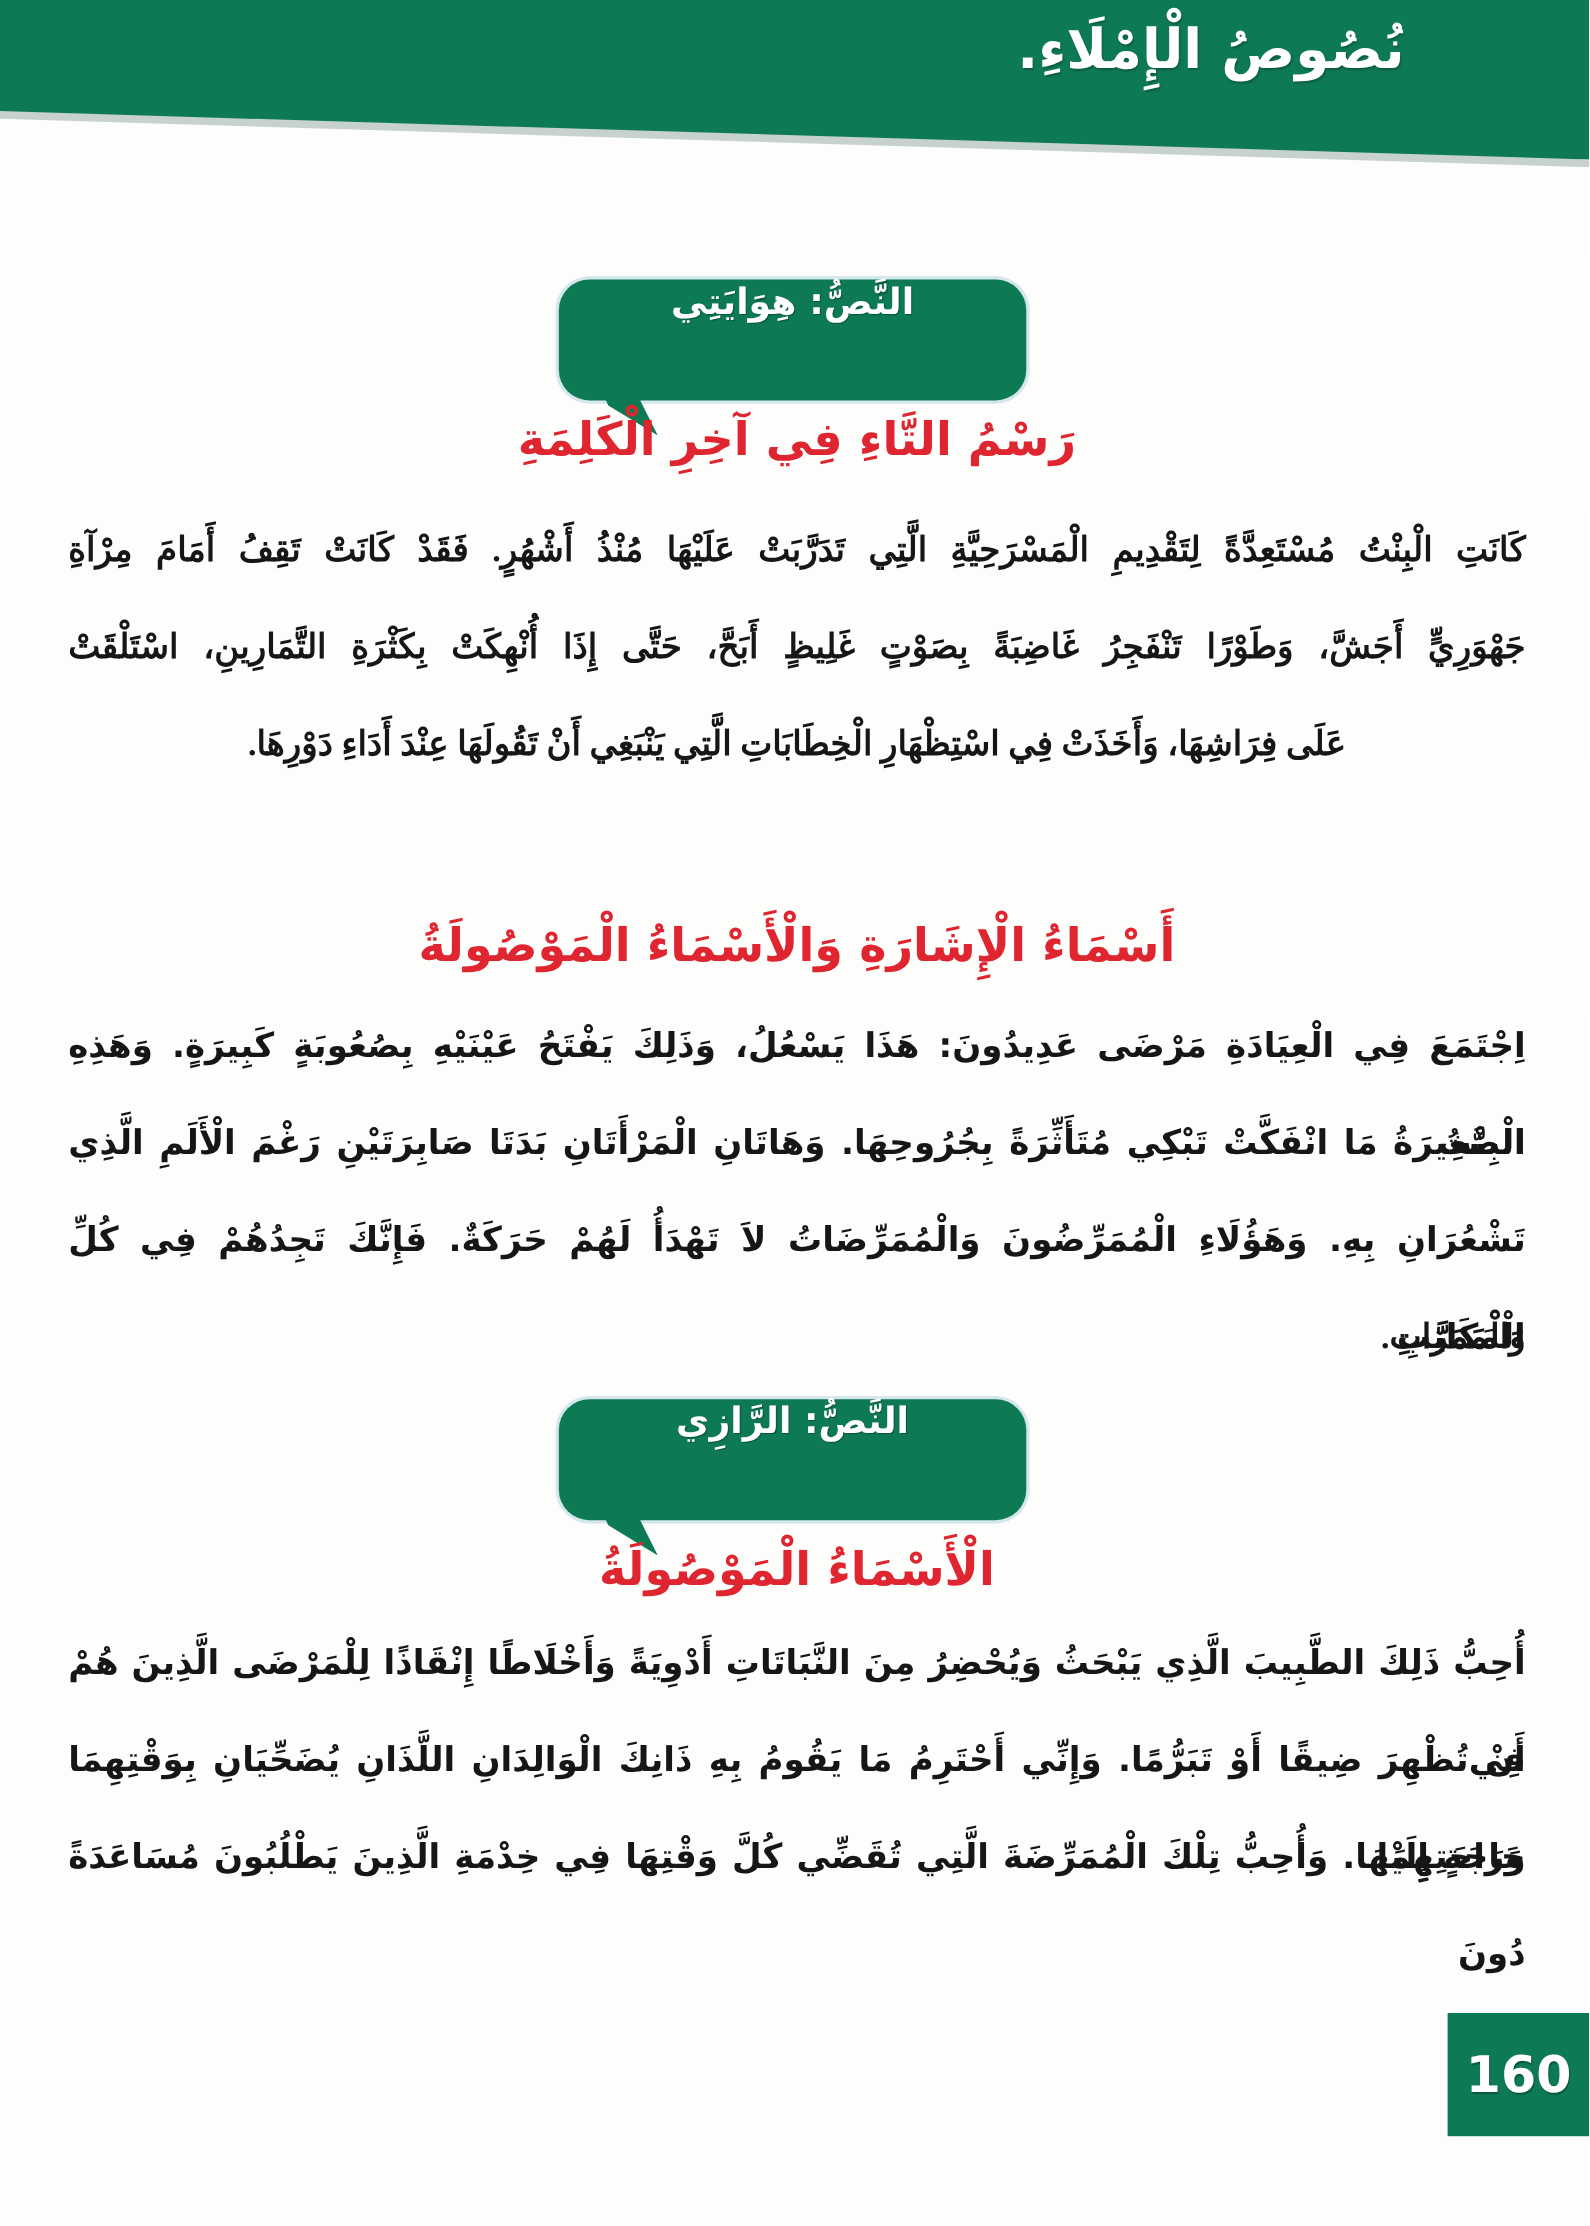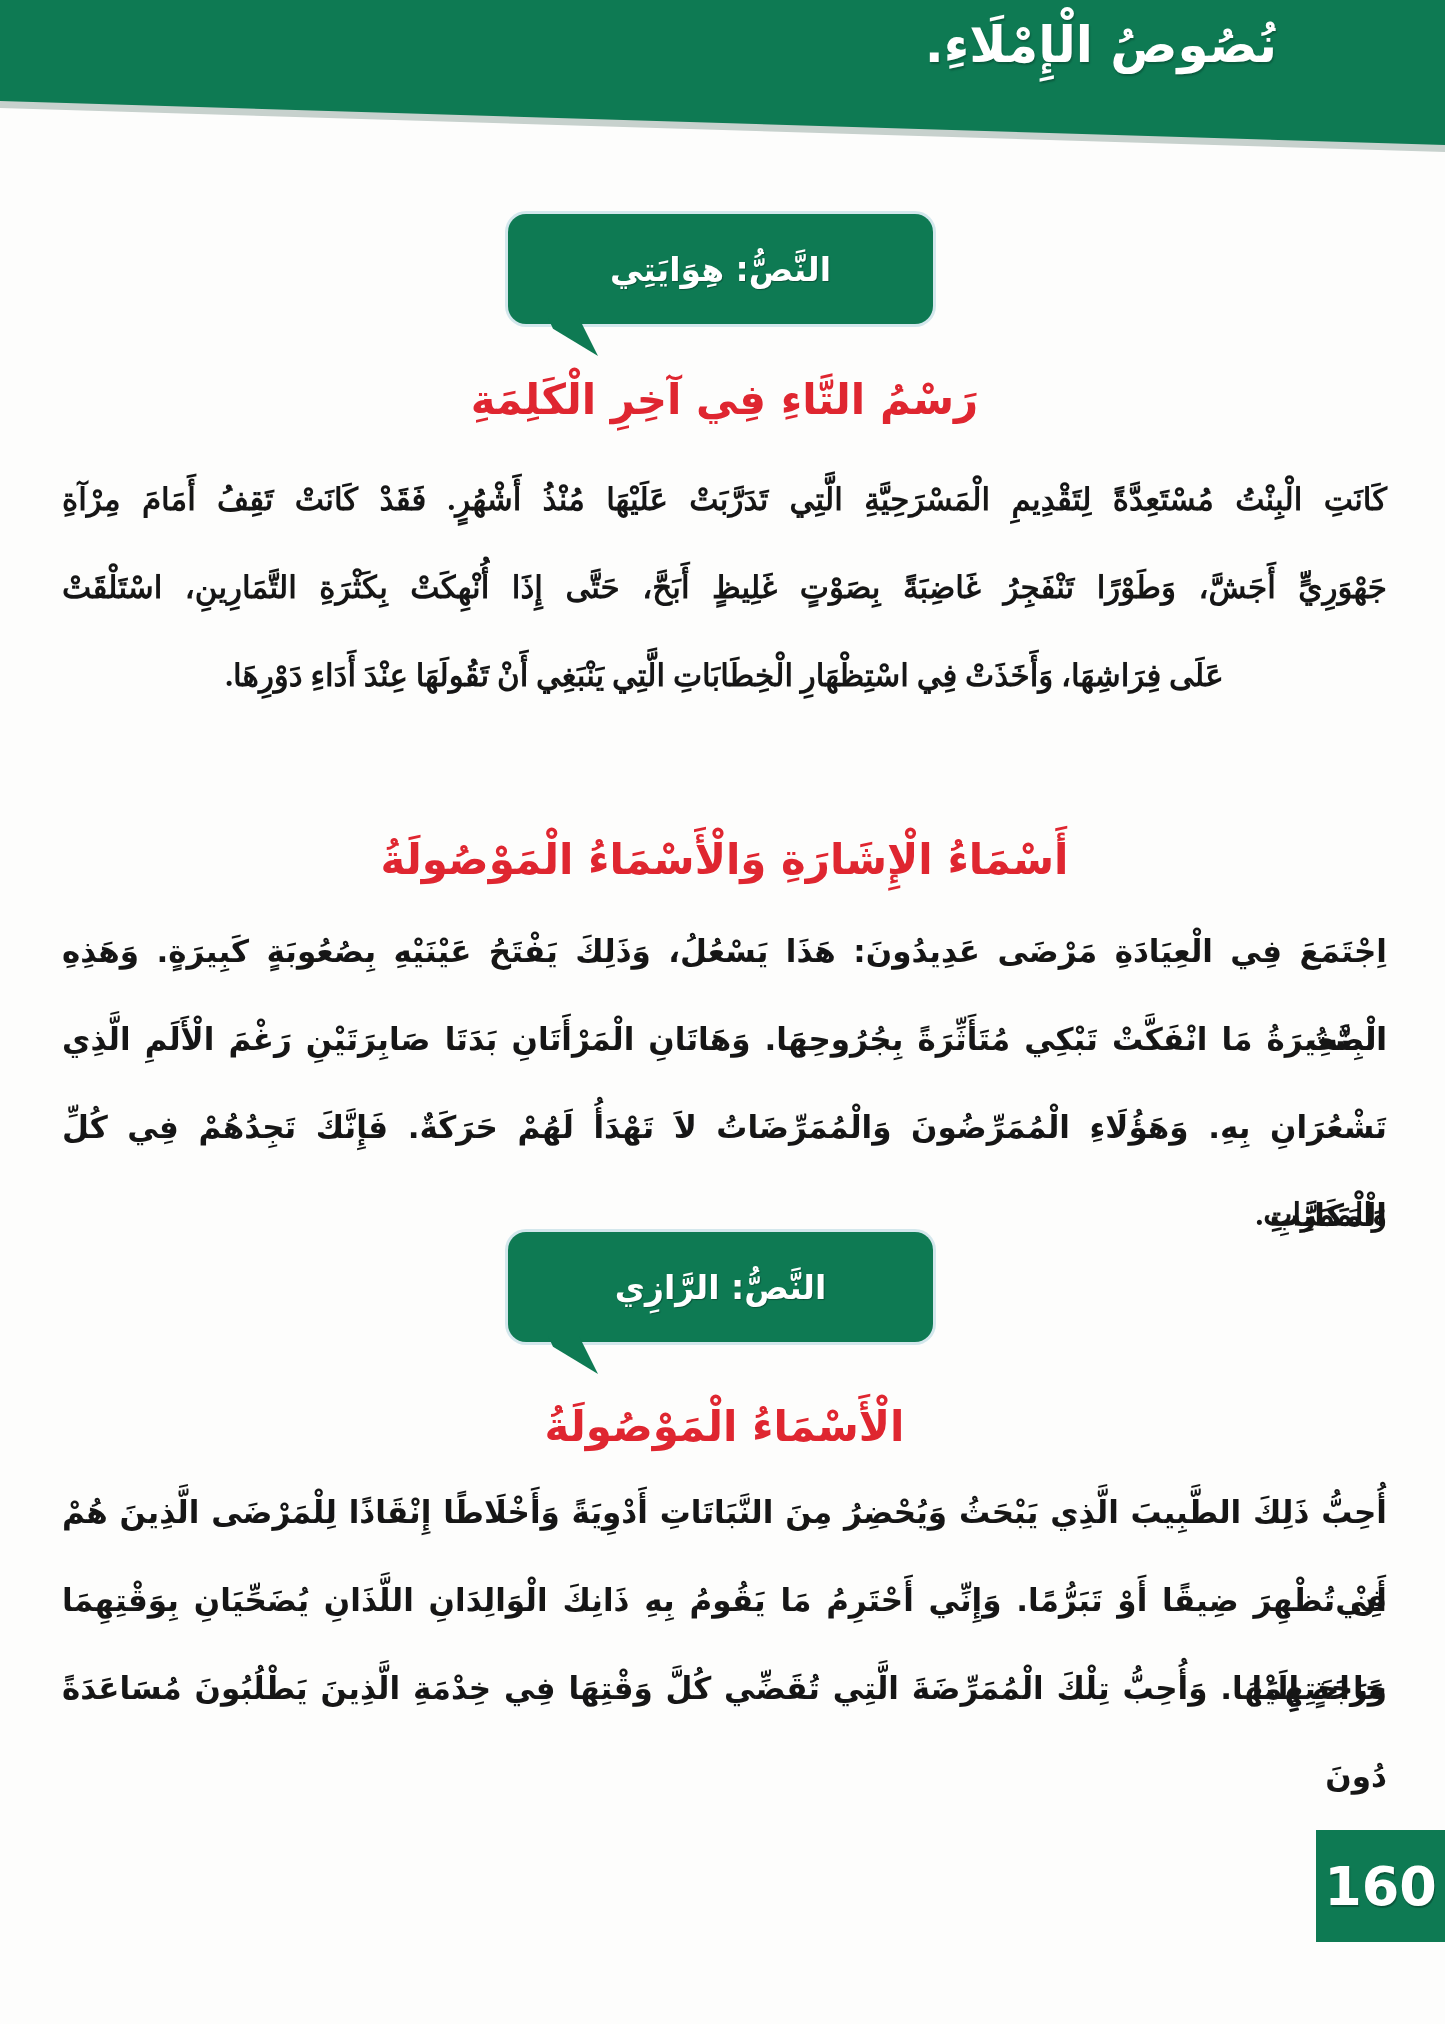--- a/index.html
+++ b/index.html
@@ -34,23 +34,23 @@
     direction:rtl;
     color:#ffffff;font-size:50px;font-weight:bold;
     letter-spacing:1px;
     text-shadow:1px 2px 2px rgba(0,0,0,.25);
   }
 
   
   .bubble{
     position:absolute;left:508px;width:425px;height:110px;
     background:var(--green);
-    border-radius:18px;
+    border-radius:28px;
     box-shadow:0 0 0 3px var(--halo);
-    display:flex;align-items:center;justify-content:center;
+    display:flex;justify-content:center;margin-top:40px;
   }
   .bubble .bubble-label{
     direction:rtl;color:#ffffff;
     font-size:33px;font-weight:bold;
     text-shadow:1px 1px 1px rgba(0,0,0,.3);
   }
   .bubble .tail{
     position:absolute;left:40px;top:104px;
     width:50px;height:38px;
     background:var(--green);
@@ -94,21 +94,21 @@
   .p-3{top:1468px;}
 
   
   .page-num-box{
     position:absolute;left:1316px;top:1830px;
     width:129px;height:112px;
     background:var(--green);
     display:flex;align-items:center;justify-content:center;
   }
   .page-num{
-    color:#ffffff;font-size:54px;font-weight:bold;
+    color:#ffffff;font-size:46px;font-weight:bold;
     text-shadow:1px 2px 1px rgba(0,0,0,.3);
   }
 </style>
 </head>
 <body>
 
 <div class="page">
 
   <div class="header-shadow"></div>
   <div class="header-band"></div>

